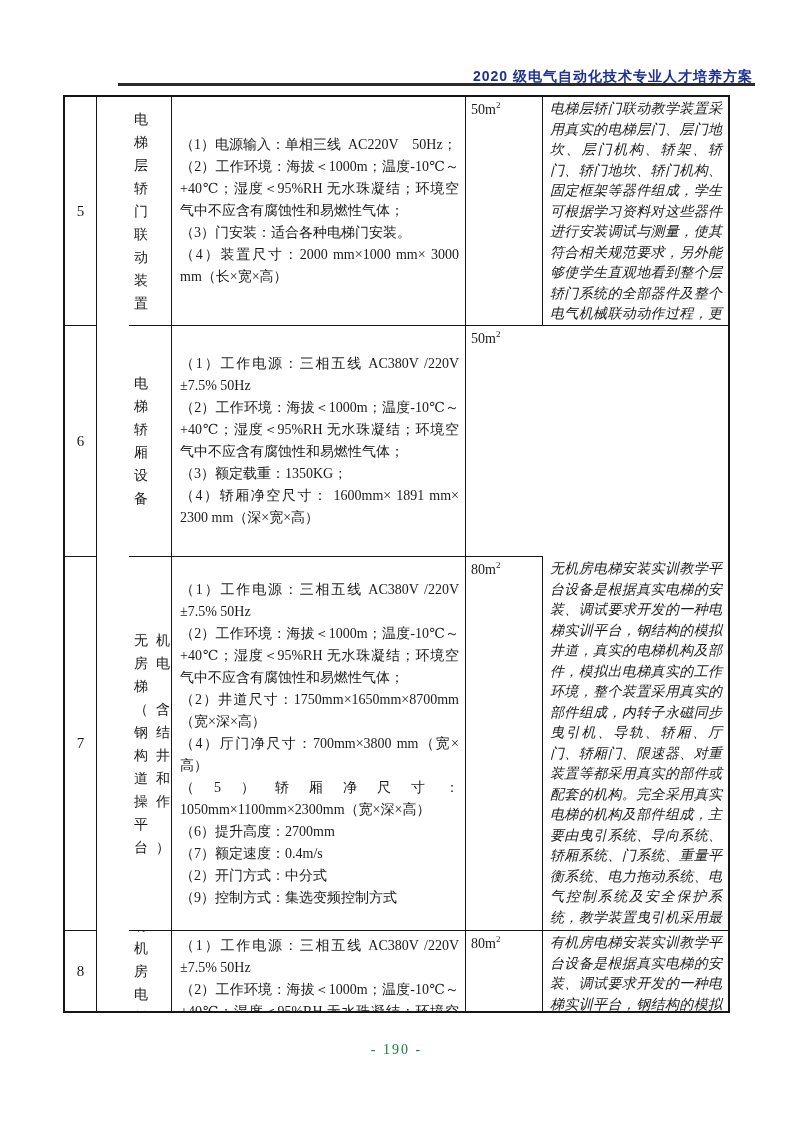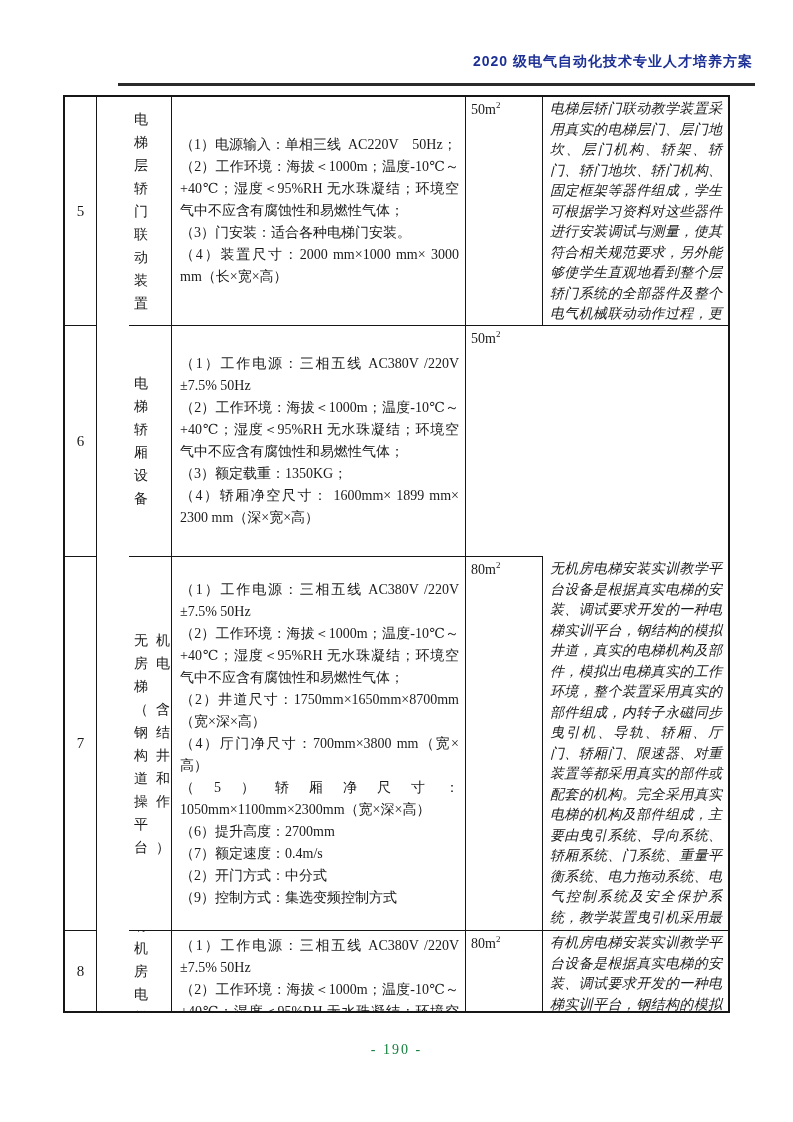--- a/index.html
+++ b/index.html
@@ -7,21 +7,21 @@
   .page {
     position:relative;
     width:793px; height:1122px;
     margin:0 auto;
     background:#ffffff;
     font-family:"Liberation Serif","DejaVu Serif",serif;
     color:#1a1a1a;
     overflow:hidden;
   }
   .header-title {
-    position:absolute; top:53px; right:40px;
+    position:absolute; top:68px; right:40px;
     font-family:"Liberation Sans","DejaVu Sans",sans-serif;
     font-weight:bold; font-size:14px; letter-spacing:1px;
     color:#1d3096;
   }
   .header-rule {
     position:absolute; top:83px; left:118px; right:38px;
     height:2px;
     border-top:2px solid #2b2b2b;
     border-bottom:1px solid #2b2b2b;
   }
@@ -107,21 +107,21 @@
       <div class="cell c-no">6</div>
       <div class="cell c-name">
         <span class="name-text">电梯
 轿厢
 设备</span>
       </div>
       <div class="cell c-spec">
         <div class="spec-line">（1）工作电源：三相五线 AC380V /220V ±7.5% 50Hz</div>
         <div class="spec-line">（2）工作环境：海拔＜1000m；温度-10℃～+40℃；湿度＜95%RH 无水珠凝结；环境空气中不应含有腐蚀性和易燃性气体；</div>
         <div class="spec-line">（3）额定载重：1350KG；</div>
-        <div class="spec-line">（4）轿厢净空尺寸： 1600mm× 1899 mm× 2300 mm（深×宽×高）</div>
+        <div class="spec-line">（4）轿厢净空尺寸： 1600mm× 1891 mm× 2300 mm（深×宽×高）</div>
       </div>
       <div class="cell c-area"><span>50m</span><sup>2</sup></div>
     </div>
 
     <div class="t-row row-2">
       <div class="cell c-no">7</div>
       <div class="cell c-name">
         <span class="name-text">无机
 房电
 梯

